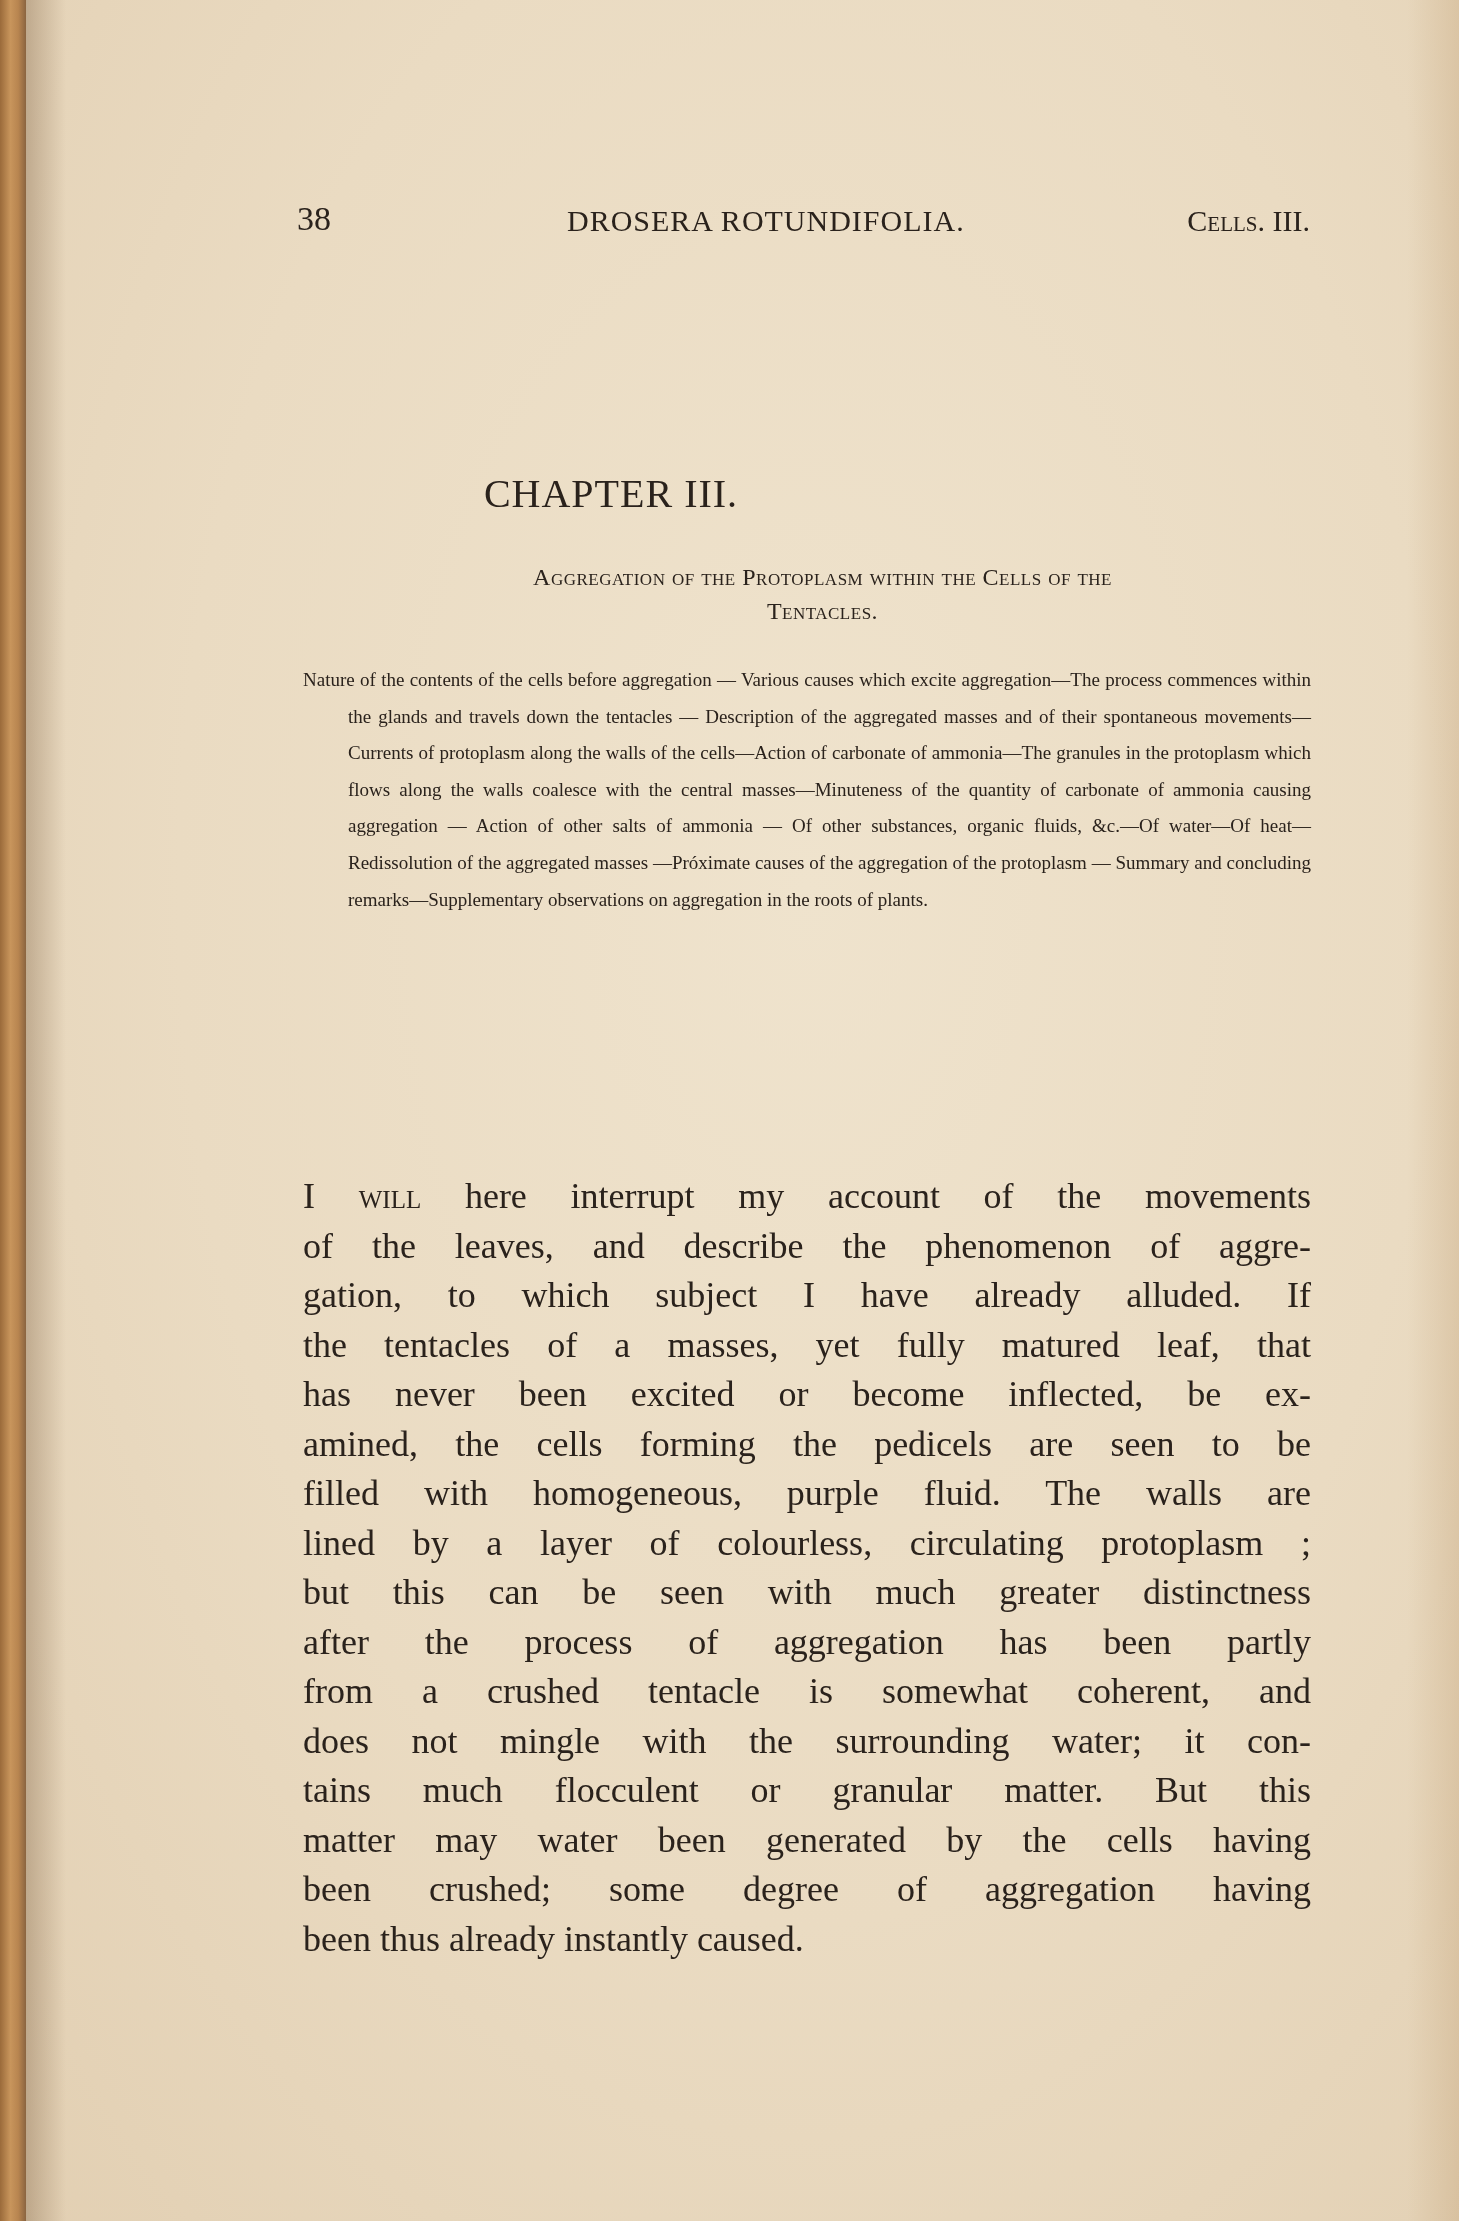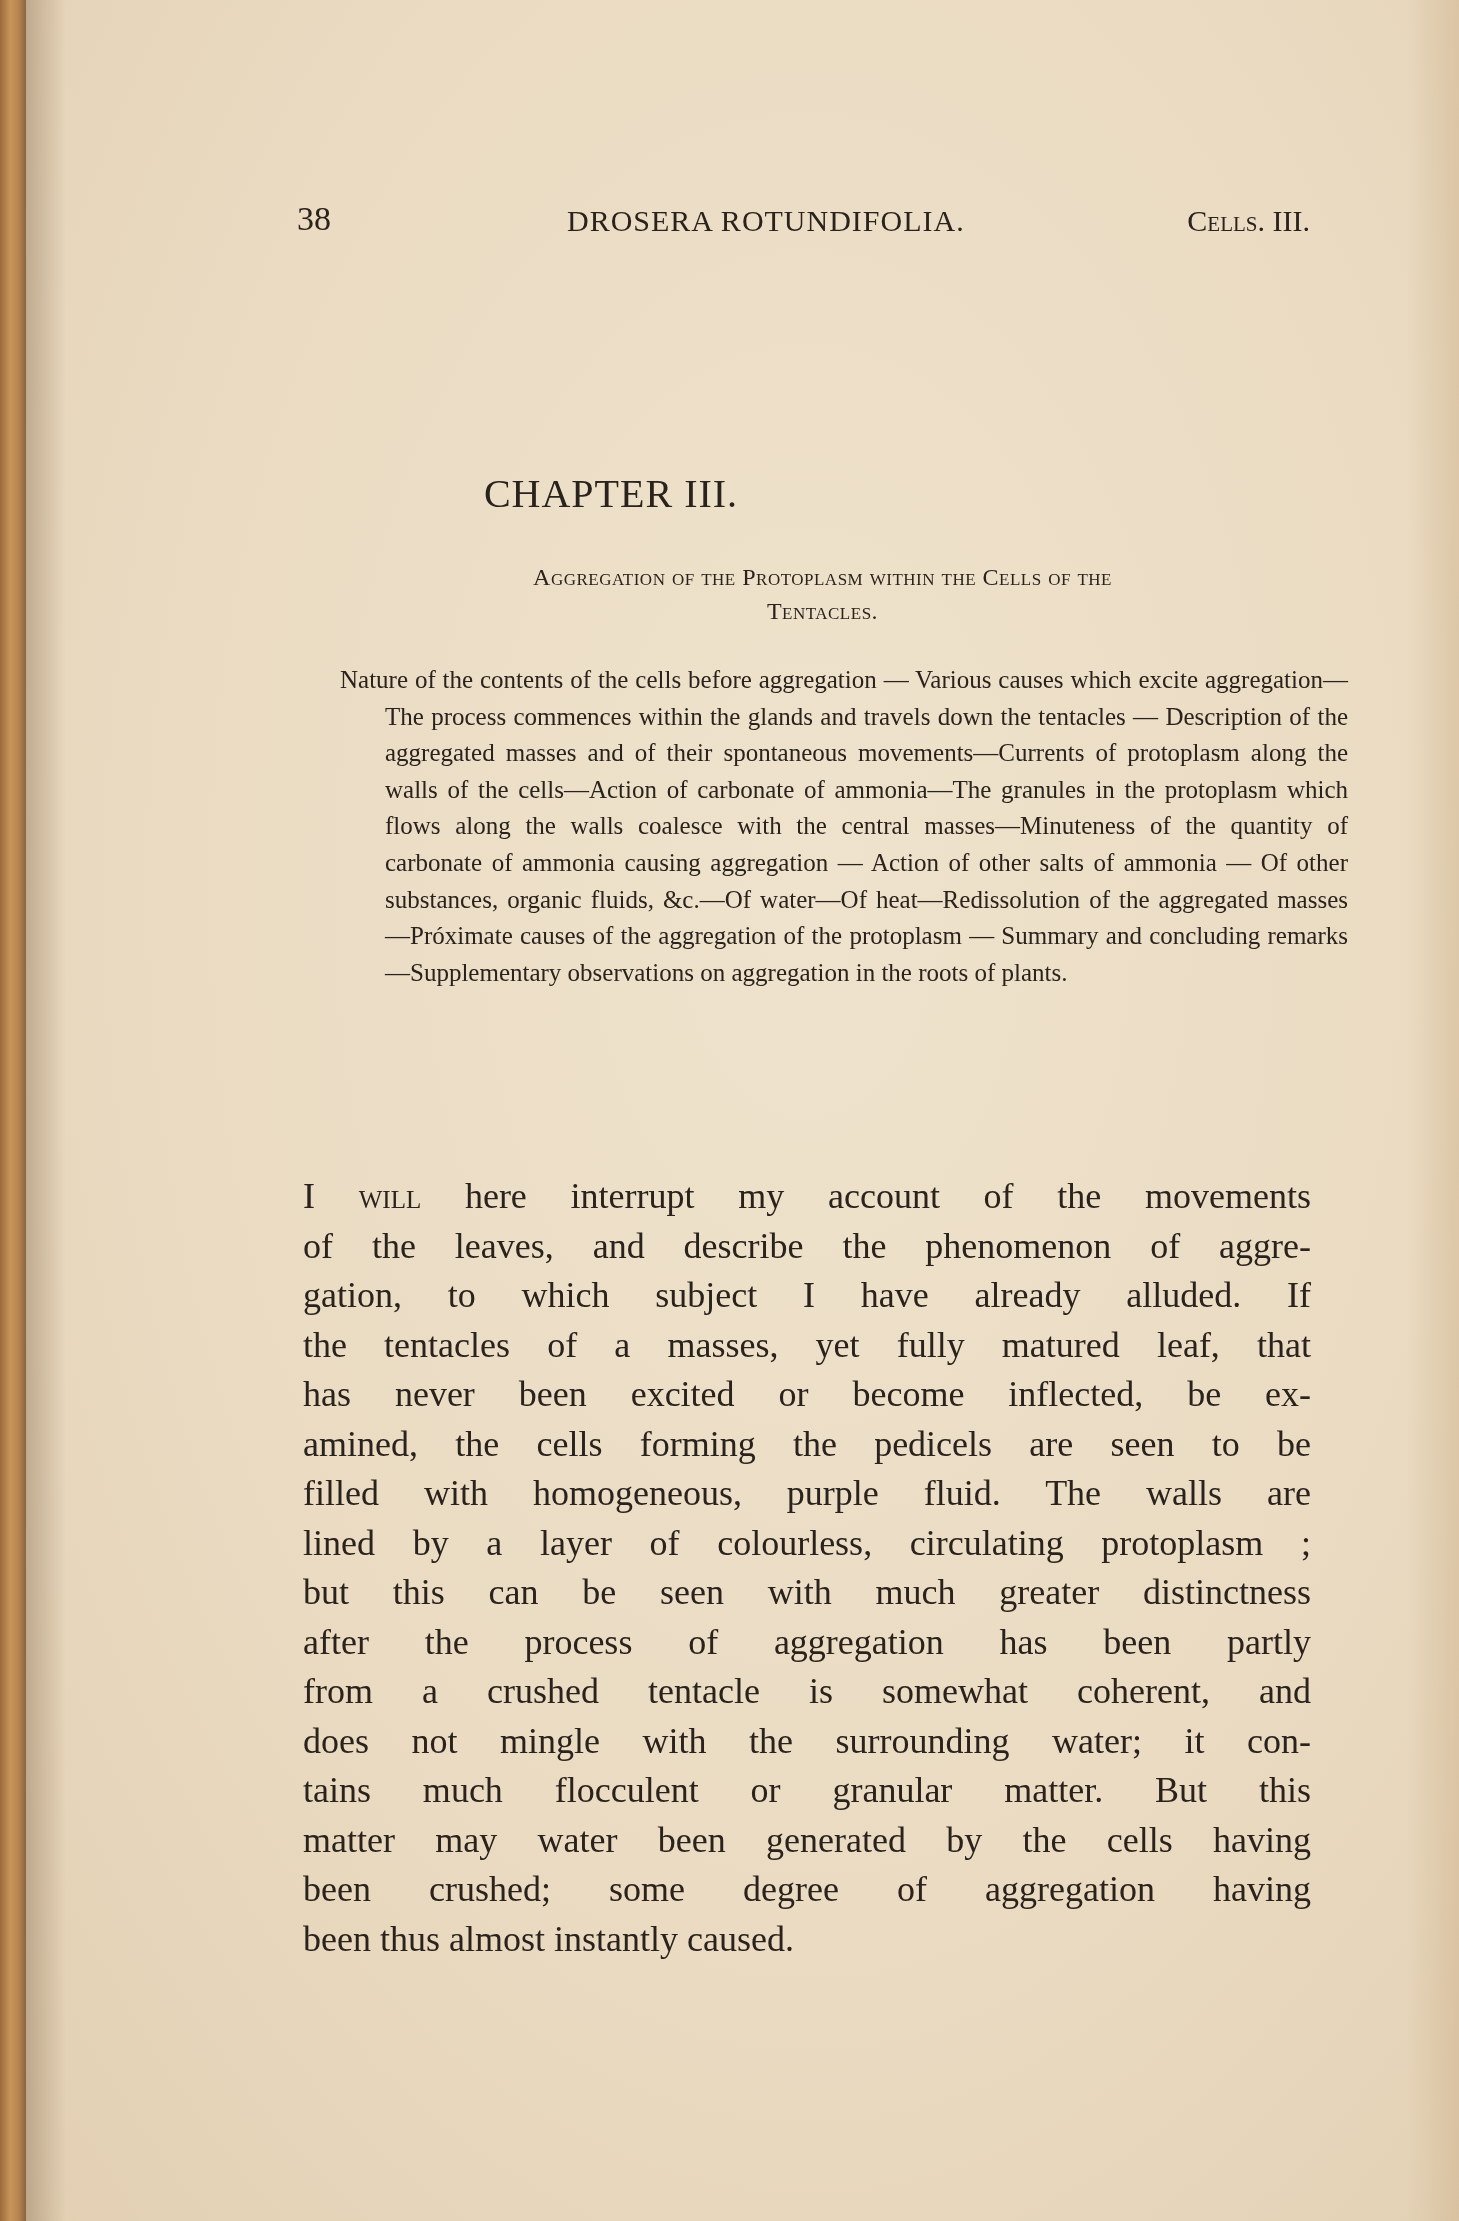--- a/index.html
+++ b/index.html
@@ -37,22 +37,22 @@
   .chapter-title {
     position:absolute; left:0; width:1222px; top:470px; text-align:center;
     font-size:40px; letter-spacing:1px;
   }
   .chapter-subtitle {
     position:absolute; left:350px; width:945px; top:560px; text-align:center;
     font-size:24px; font-variant:small-caps; line-height:34px; letter-spacing:0.5px;
   }
   .summary {
     position:absolute; left:303px; width:1008px; top:662px;
-    font-size:25px; line-height:36.6px; text-align:justify;
-    padding-left:45px; text-indent:-45px; box-sizing:border-box;margin-left:37px;
+    font-size:19px; line-height:36.6px; text-align:justify;
+    padding-left:45px; text-indent:-45px; box-sizing:border-box;
   }
   .body-text {
     position:absolute; left:303px; width:1008px; top:1172px;
     font-size:36px; line-height:49.5px; text-align:justify;
   }
   .body-text .line { display:block; text-align:justify; text-align-last:justify; white-space:nowrap; }
   .body-text .line.last { text-align-last:left; }
   .sc { font-variant:small-caps; }
 </style>
 </head>
@@ -87,15 +87,15 @@
     <span class="line">amined, the cells forming the pedicels are seen to be</span>
     <span class="line">filled with homogeneous, purple fluid.  The walls are</span>
     <span class="line">lined by a layer of colourless, circulating protoplasm ;</span>
     <span class="line">but this can be seen with much greater distinctness</span>
     <span class="line">after the process of aggregation has been partly</span>
     <span class="line">from a crushed tentacle is somewhat coherent, and</span>
     <span class="line">does not mingle with the surrounding water; it con-</span>
     <span class="line">tains much flocculent or granular matter.  But this</span>
     <span class="line">matter may water been generated by the cells having</span>
     <span class="line">been crushed; some degree of aggregation having</span>
-    <span class="line last">been thus almost instantly caused.</span>
+    <span class="line last">been thus already instantly caused.</span>
   </div>
 </div>
 
 </body></html>

